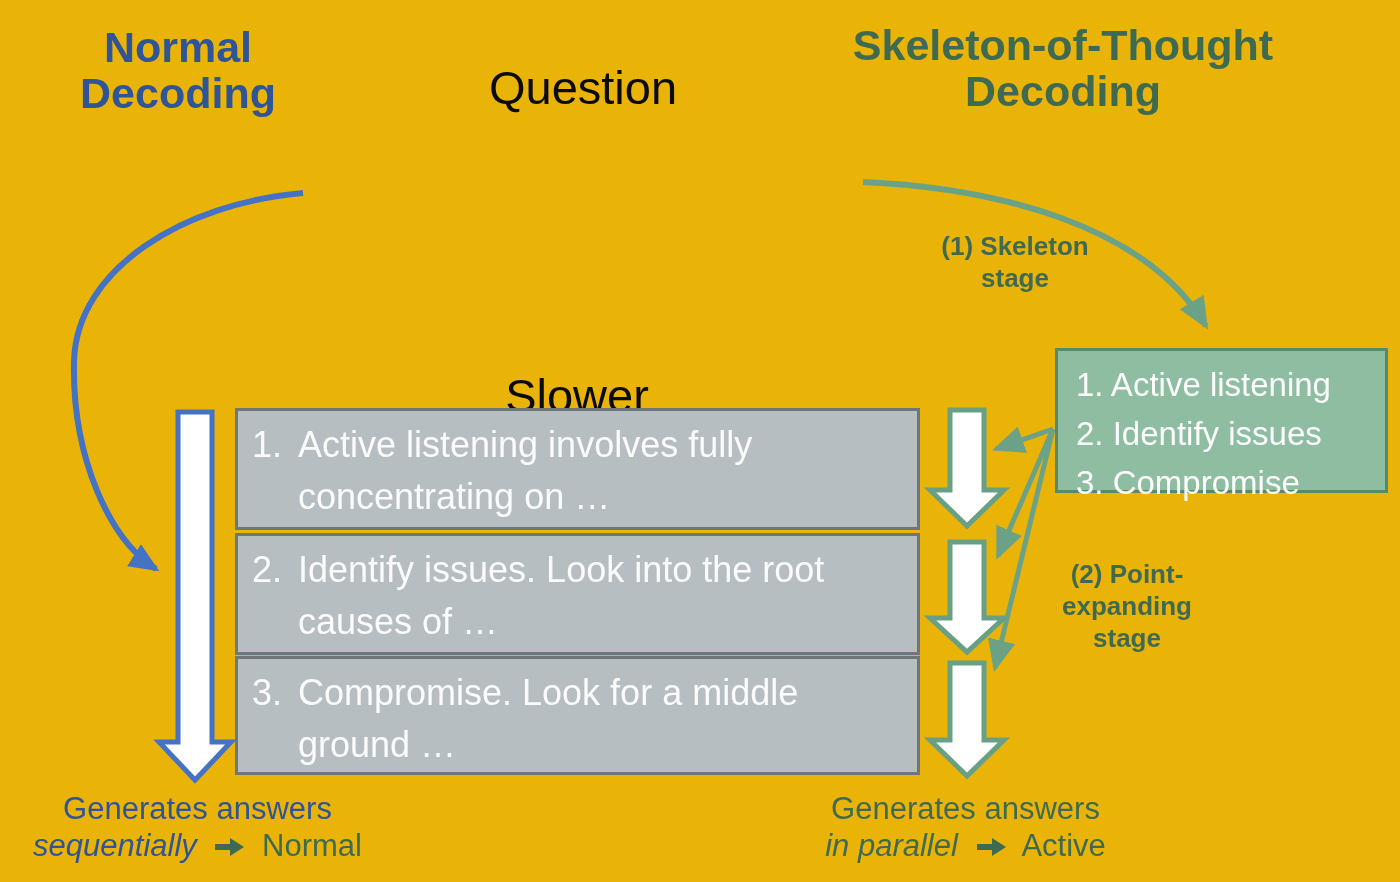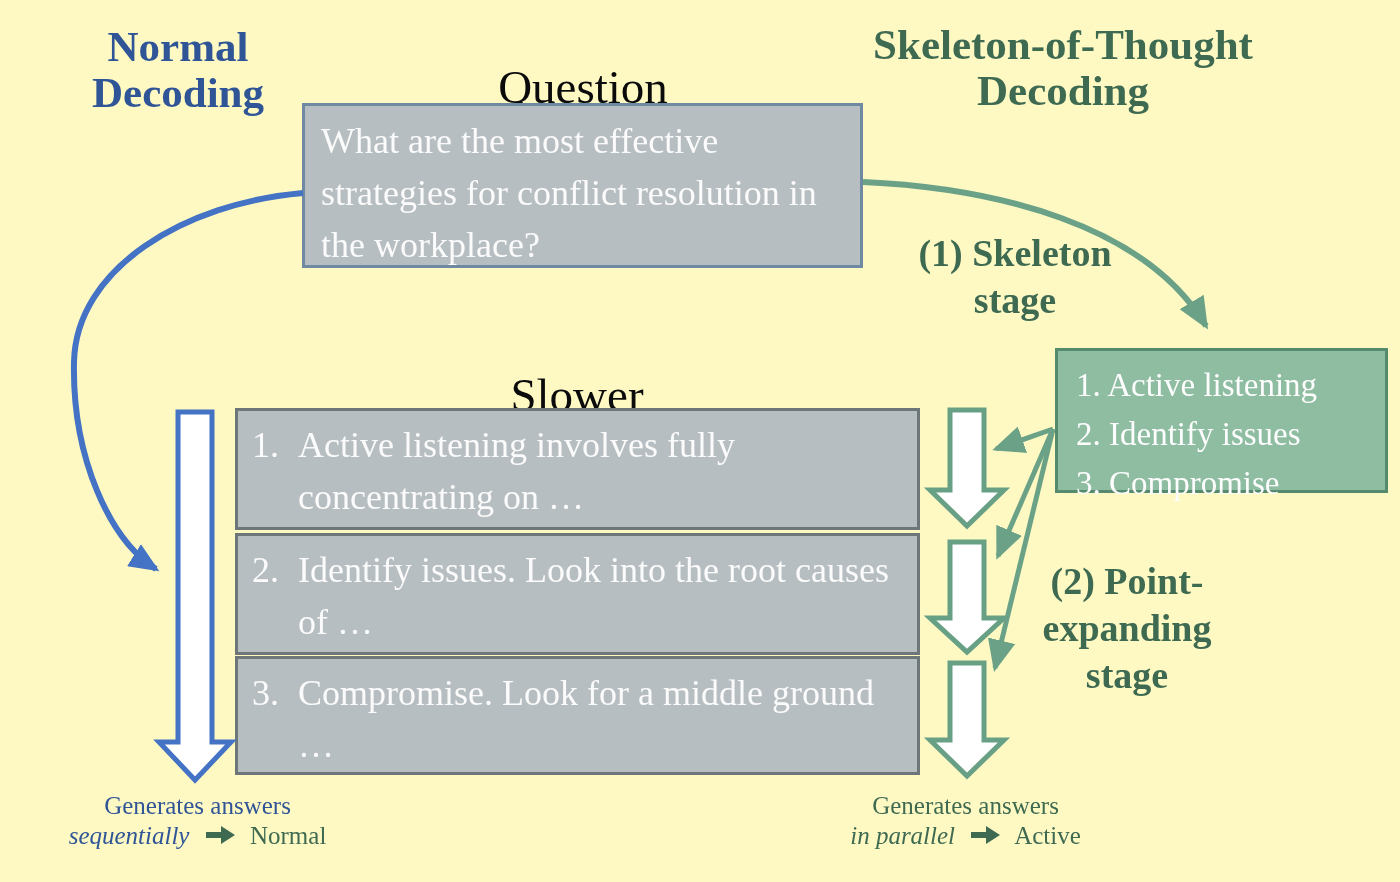--- a/index.html
+++ b/index.html
@@ -1,59 +1,56 @@
 <!DOCTYPE html>
 <html><head>
 <meta charset="utf-8">
 <style>
   html,body{margin:0;padding:0;background:#fff;}
   .canvas{
-    position:relative;width:1400px;height:882px;background:#fef9c3;overflow:hidden;
-    font-family:Liberation Serif, serif;
+    position:relative;width:1400px;height:882px;background:#eab308;overflow:hidden;
+    font-family:Liberation Sans, sans-serif;
   }
   .abs{position:absolute;}
   .center{text-align:center;}
   .blue-title{color:#2F5597;font-weight:bold;font-size:43px;line-height:1.07;}
   .green-title{color:#3F6A52;font-weight:bold;font-size:43px;line-height:1.07;}
   .black-heading{color:#0b0b0b;font-size:47px;font-weight:400;margin-top:20px;}
-  .stage-label{color:#3F6A52;font-weight:bold;font-size:38px;line-height:1.24;}
+  .stage-label{color:#3F6A52;font-weight:bold;font-size:26px;line-height:1.24;}
   .gray-box{
     background:#B7BEC1;color:#fbfbfb;font-size:36px;line-height:1.45;
     box-sizing:border-box;
   }
   .question-box{border:3px solid #7089A2;padding:9px 14px 0 16px;}
   .answer-row{border:3px solid #6D7779;padding:8px 10px 0 14px;display:flex;}
   .answer-row .num{flex:0 0 46px;}
   .answer-row .rowtext{flex:1 1 auto;}
   .green-box{
     background:#8EBDA2;border:3px solid #568A6E;color:#fdfdfd;
     font-size:33px;line-height:1.48;box-sizing:border-box;padding:10px 10px 0 18px;
   }
-  .bottom-label{font-size:25px;line-height:1.18;}
+  .bottom-label{font-size:31px;line-height:1.18;}
   .bottom-label .l1{display:block;}
   .bottom-label .emph{font-style:italic;}
   .blue-text{color:#2F5597;}
   .green-text{color:#3F6A52;}
   .arrow-glyph{display:inline-block;vertical-align:-3px;margin:0 8px;}
   svg.flowlayer{position:absolute;left:0;top:0;pointer-events:none;}
 </style>
 </head>
 <body>
 
 <div class="canvas">
 
   <div class="abs blue-title center" style="left:58px;top:24px;width:240px;">Normal Decoding</div>
 
   <div class="abs black-heading center" style="left:458px;top:40px;width:250px;">Question</div>
 
   <div class="abs green-title center" style="left:824px;top:22px;width:478px;">Skeleton-of-Thought Decoding</div>
 
-  <div class="abs gray-box question-box" style="left:302px;top:103px;width:561px;height:165px;">
-    <span>What are the most effective strategies for conflict resolution in the workplace?</span>
-  </div>
 
   <div class="abs stage-label center" style="left:905px;top:230px;width:220px;">
     <div>(1) Skeleton</div>
     <div>stage</div>
   </div>
 
   <div class="abs green-box" style="left:1055px;top:348px;width:333px;height:145px;">
     <div>1. Active listening</div>
     <div>2. Identify issues</div>
     <div>3. Compromise</div>

